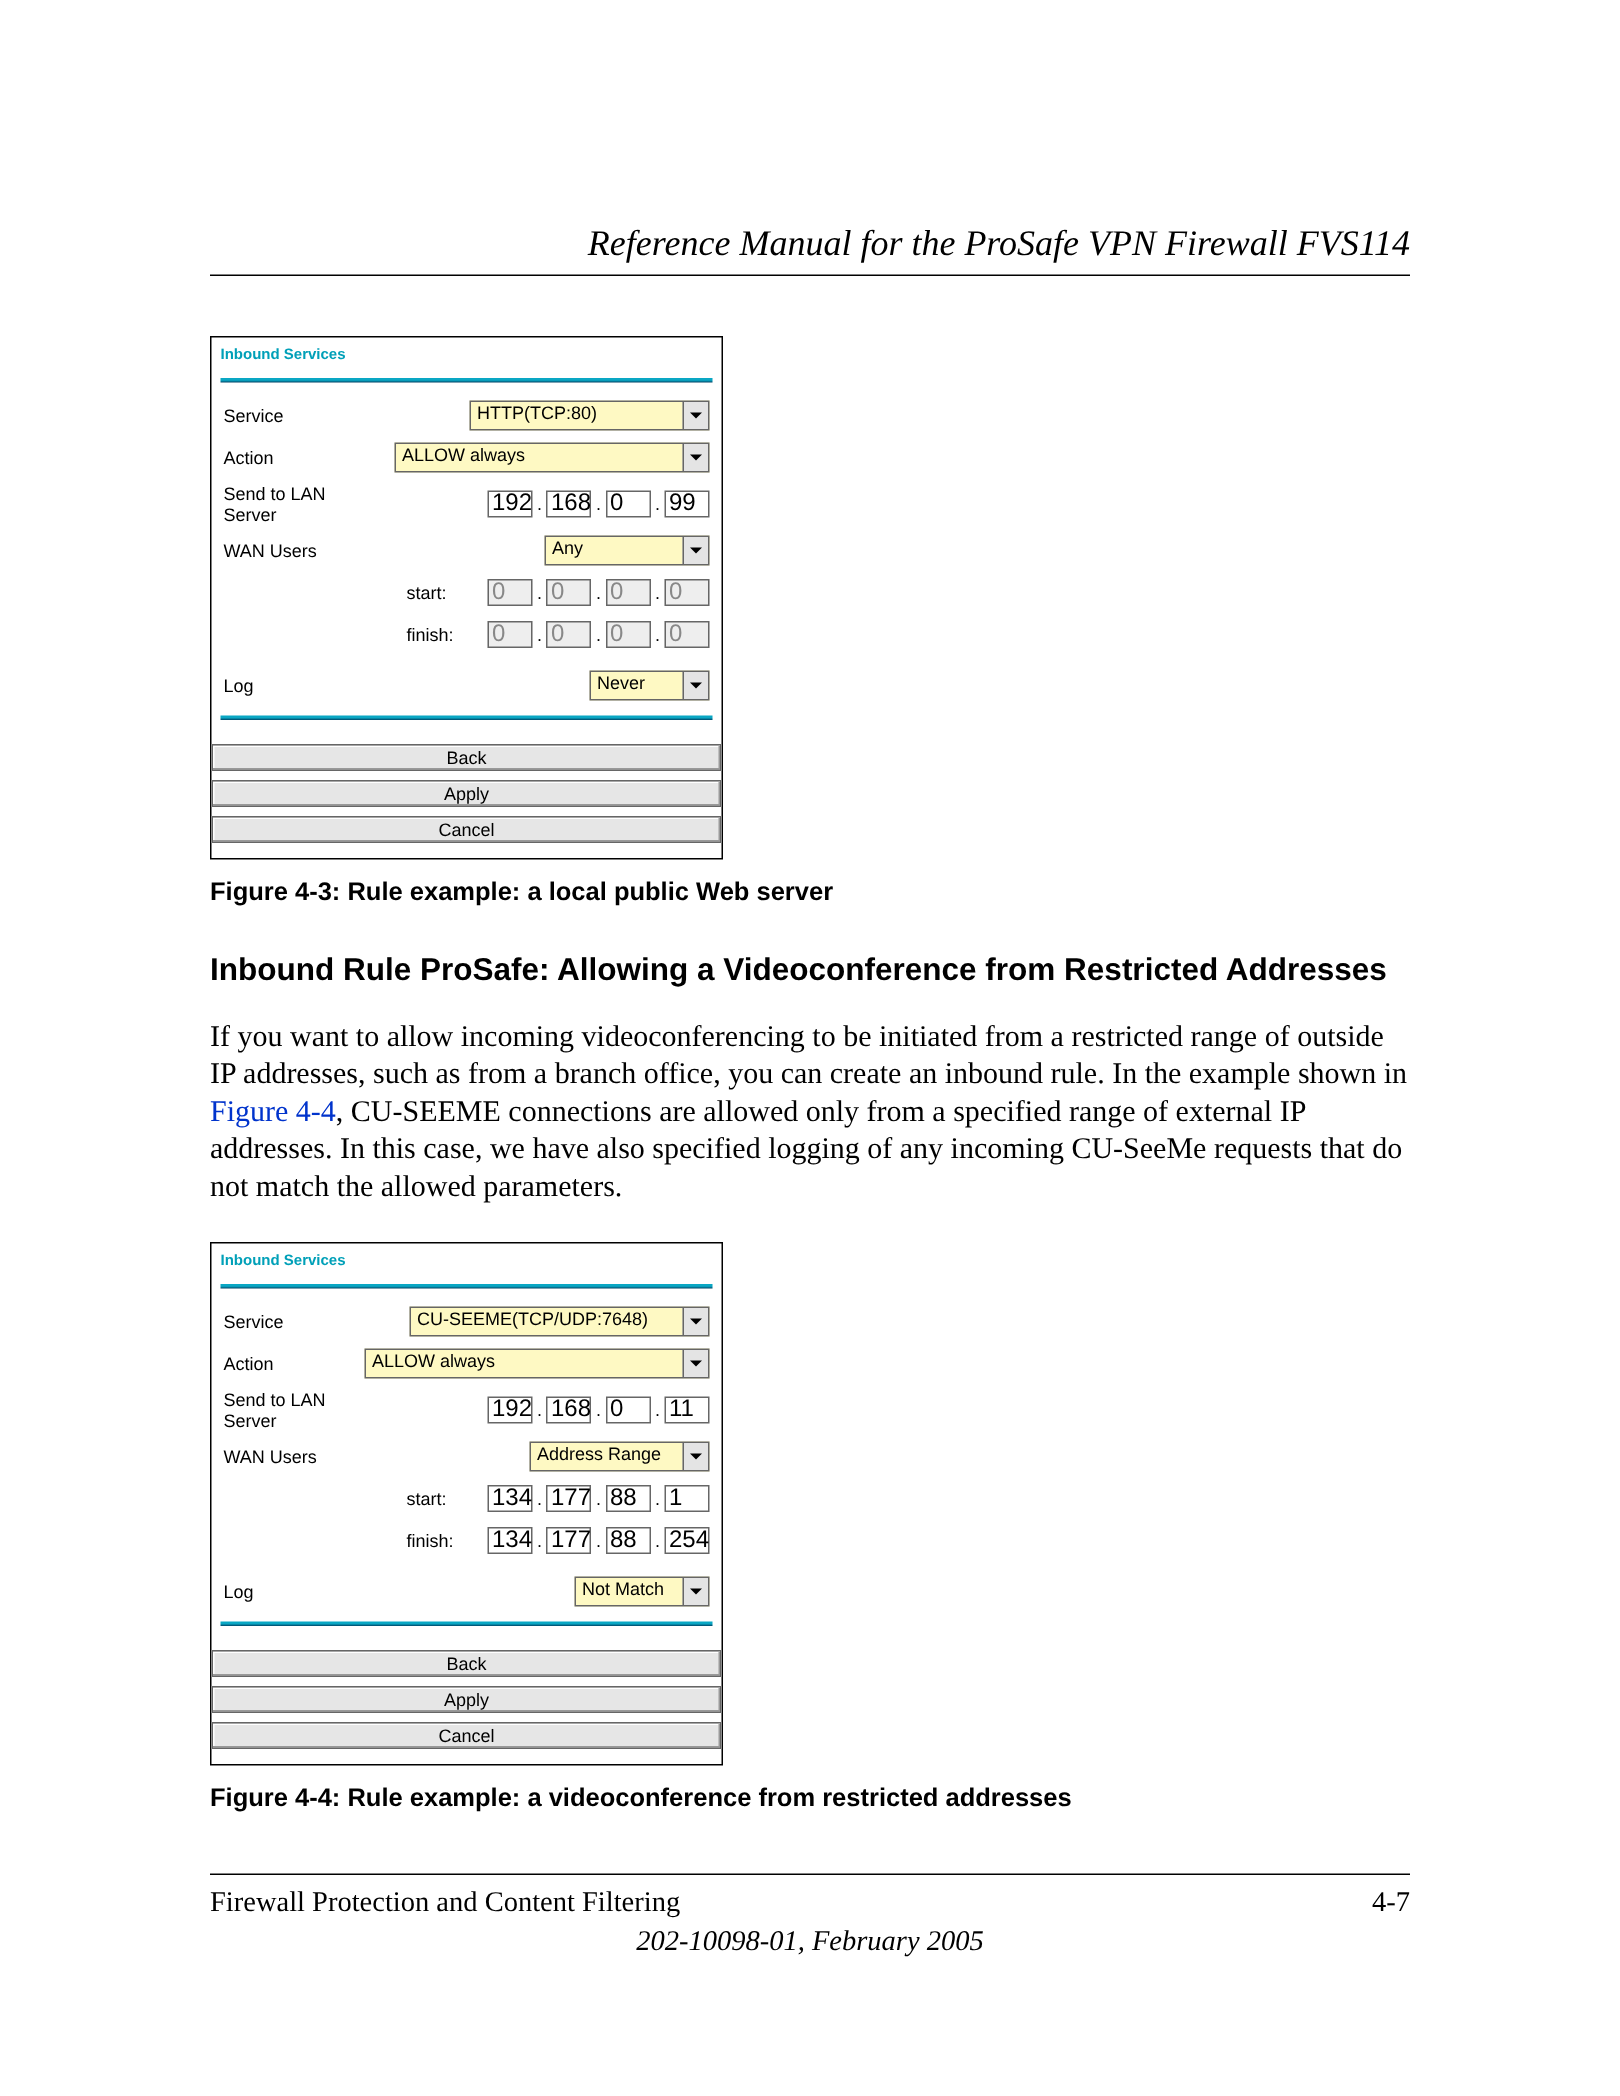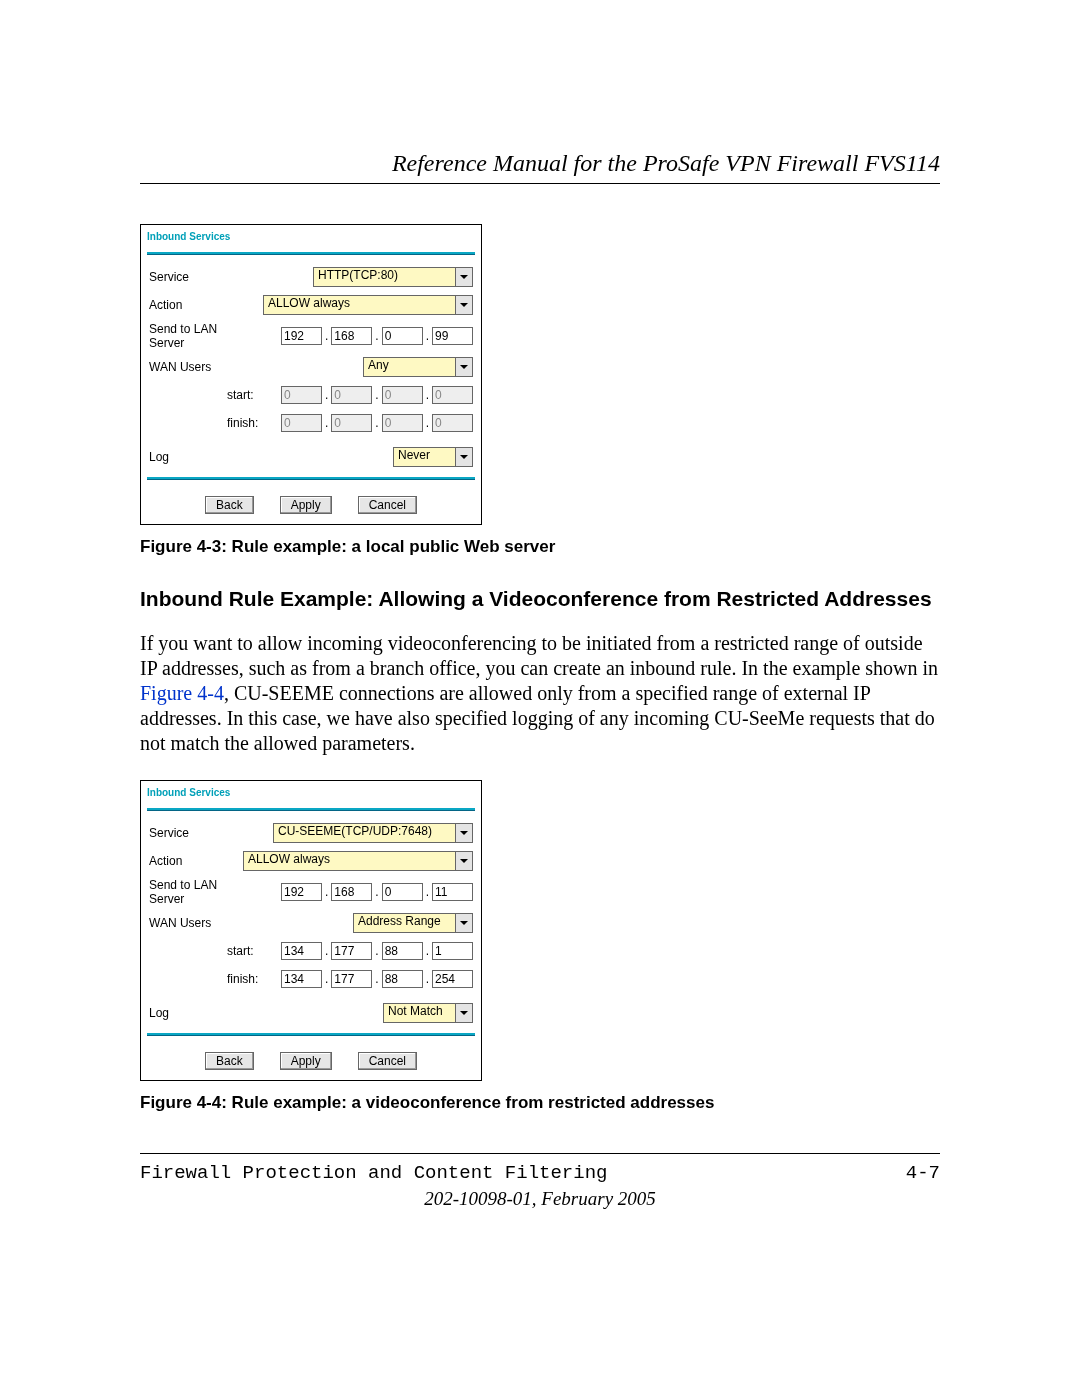--- a/index.html
+++ b/index.html
@@ -97,47 +97,48 @@
   }
   .select-box .arrow::after {
     content: "";
     width: 0; height: 0;
     border-left: 4px solid transparent;
     border-right: 4px solid transparent;
     border-top: 4px solid #000;
   }
 
   .ip-box {
-    width: 41px;
+    width: 30px;
     height: 18px;
     border: 1px solid #666;
     background: #fff;
-    font-size: 12px;
+    font-size: 16px;
     padding: 0 2px;
     box-sizing: border-box;
     text-align: center;
     display: inline-flex;
     align-items: center;
   }
   .ip-box.dis {
     background: #eee;
     color: #888;
   }
   .dot { padding: 0 1px; }
   .sublabel {
     font-size: 12px;
     margin-right: 16px;
     width: 36px;
     text-align: left;
   }
   .btnrow {
     display: flex;
     justify-content: center;
-    gap: 26px;
+    gap: 6px;
     padding: 8px 0 10px 0;
+    flex-direction: column;
   }
   .btn {
     font-family: Arial, Helvetica, sans-serif;
     font-size: 12px;
     padding: 1px 10px;
     border: 1px solid #666;
     background: #e6e6e6;
     box-shadow: inset -1px -1px 0 #999, inset 1px 1px 0 #fff;
   }
 
@@ -159,21 +160,21 @@
     line-height: 1.25;
     margin: 0 0 24px 0;
     font-family: "Times New Roman", Times, serif;
   }
   .para a { color: #0033cc; text-decoration: none; }
 
   .footer-line {
     display: flex;
     justify-content: space-between;
     font-size: 19px;
-    font-family: Liberation Mono, monospace;
+    font-family: Liberation Serif, serif;
   }
   .docnum {
     text-align: center;
     font-style: italic;
     font-size: 19px;
     margin-top: 4px;
     font-family: "Times New Roman", Times, serif;
   }
 </style>
 </head>
@@ -272,21 +273,21 @@
 
     <div class="btnrow">
       <button class="btn">Back</button>
       <button class="btn">Apply</button>
       <button class="btn">Cancel</button>
     </div>
   </div>
 
   <div class="figcaption">Figure 4-3:  Rule example: a local public Web server</div>
 
-  <div class="section-head">Inbound Rule Example: Allowing a Videoconference from Restricted Addresses</div>
+  <div class="section-head">Inbound Rule ProSafe: Allowing a Videoconference from Restricted Addresses</div>
 
   <p class="para">
     <span>If you want to allow incoming videoconferencing to be initiated from a restricted range of outside IP addresses, such as from a branch office, you can create an inbound rule. In the example shown in </span><a href="#">Figure 4-4</a><span>, CU-SEEME connections are allowed only from a specified range of external IP addresses. In this case, we have also specified logging of any incoming CU-SeeMe requests that do not match the allowed parameters.</span>
   </p>
 
   <div class="panel">
     <div class="panel-title">Inbound Services</div>
     <div class="panel-sep"></div>
 
     <div class="row">

